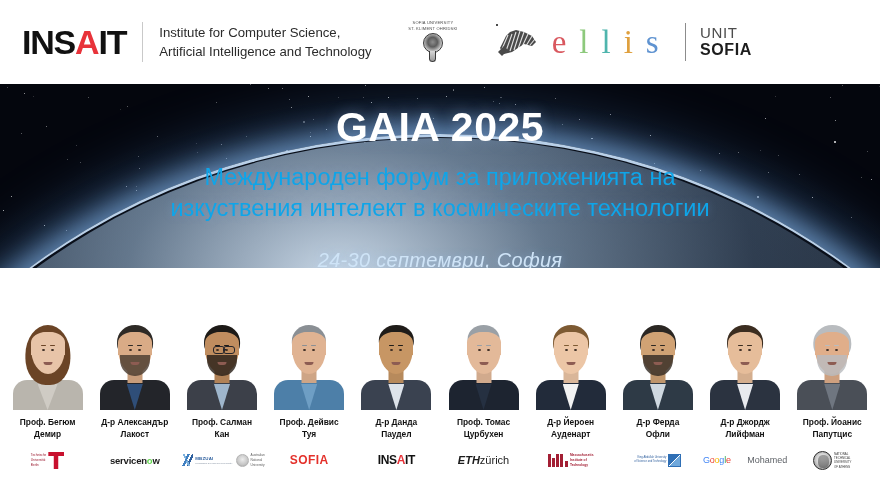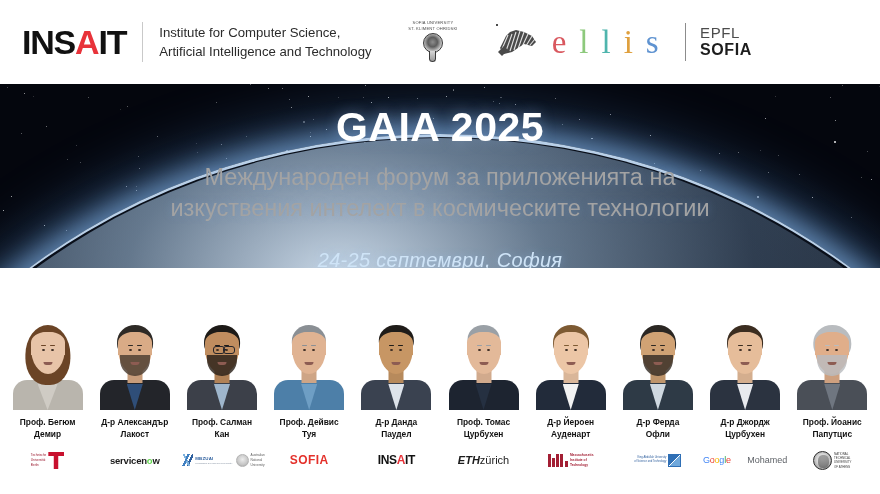--- a/index.html
+++ b/index.html
@@ -92,21 +92,21 @@
     position:absolute; left:50%; transform:translateX(-50%);
     bottom:-160px; width:1100px; height:330px; border-radius:50%;
     background:radial-gradient(ellipse at 50% 100%, rgba(150,200,250,.40) 0%, rgba(90,150,220,.18) 42%, rgba(0,0,0,0) 72%);
   }
   .banner-text { position:absolute; inset:0; text-align:center; }
   .gaia-title {
     margin-top:20px; font-size:41px; font-weight:bold; color:#ffffff;
     letter-spacing:.5px; text-shadow:0 0 14px rgba(160,200,255,.35);
   }
   .gaia-sub {
-    margin-top:11px; font-size:23.5px; color:#a3a3a3; line-height:1.32;
+    margin-top:11px; font-size:23.5px; color:#0ea5e9; line-height:1.32;
     font-weight:normal; white-space:pre-line;
     text-shadow:0 0 10px rgba(120,170,230,.3);
   }
   .gaia-date {
     margin-top:25px; font-size:20px; font-style:italic; color:#cfe4f7;
     letter-spacing:.3px; text-shadow:0 0 10px rgba(140,190,245,.45);
   }
 
   
   .speakers {
@@ -240,21 +240,21 @@
         <span style="color:#8dc97c">l</span>
         <span style="color:#4fb5ad">l</span>
         <span style="color:#dfa03e">i</span>
         <span style="color:#5f93d1">s</span>
       </div>
     </div>
 
     <div class="unit-block">
       <div class="unit-div"></div>
       <div class="unit-text">
-        <div class="u1">EPFL</div>
+        <div class="u1">UNIT</div>
         <div class="u2">SOFIA</div>
       </div>
     </div>
   </div>
 
   <div class="banner">
     <div class="stars" id="stars">
         <div class="star" style="width: 1px; height: 1px; left: 493.495px; top: 17.3212px; opacity: 0.38;"></div>
         <div class="star" style="width: 1px; height: 1px; left: 445.617px; top: 11.7837px; opacity: 0.79;"></div>
         <div class="star" style="width: 1px; height: 1px; left: 361.525px; top: 42.6659px; opacity: 0.73;"></div>
@@ -376,21 +376,21 @@
         <div class="star" style="width: 1px; height: 1px; left: 417.234px; top: 13.8902px; opacity: 0.54;"></div>
         <div class="star" style="width: 1px; height: 1px; left: 496.105px; top: 105.883px; opacity: 0.67;"></div>
       </div>
     <div class="glow"></div>
     <div class="earth"></div>
     <div class="limb"></div>
     <div class="banner-text">
       <div class="gaia-title">GAIA 2025</div>
       <div class="gaia-sub">Международен форум за приложенията на
 изкуствения интелект в космическите технологии</div>
-      <div class="gaia-date">24-25 септември, София</div>
+      <div class="gaia-date">24-30 септември, София</div>
     </div>
   </div>
 
   <div class="speakers" id="speakers">
       <div class="sp">
         <div class="sp-photo">
           <div class="ph" style="height: 96px;">
             <div class="body" style="width:70px;height:30px;bottom:0;background:#b9b5ad"></div>
     <div class="shirt" style="width:20px;height:26px;bottom:0;background:#cfcbc4;
          clip-path:polygon(50% 100%,0 0,100% 0)"></div>
@@ -647,21 +647,21 @@
 
     <div class="face" style="top:18px;width:34px;height:23.1px;background:#e6bd9a;border-radius:46% 46% 0 0"></div>
     <div class="eye" style="left:32px;top:35px"></div>
     <div class="eye" style="left:41px;top:35px"></div>
     <div class="brow" style="left:31px;top:31px;background:#3b2d20"></div>
     <div class="brow" style="left:40px;top:31px;background:#3b2d20"></div>
     <div class="mouth" style="top:48px"></div>
     </div>
         </div>
         <div class="sp-name">Д-р Джордж
-Цурбухен</div>
+Лийфман</div>
         <div class="sp-logo">
           <div style="display: flex; align-items: center; gap: 14px;">
             <span class="google-txt"><span style="color:#4285F4">G</span><span style="color:#EA4335">o</span><span style="color:#FBBC05">o</span><span style="color:#4285F4">g</span><span style="color:#34A853">l</span><span style="color:#EA4335">e</span></span>
             <span class="gres">Mohamed</span>
           </div>
         </div>
       </div>
       <div class="sp">
         <div class="sp-photo">
           <div class="ph" style="height: 96px;">

